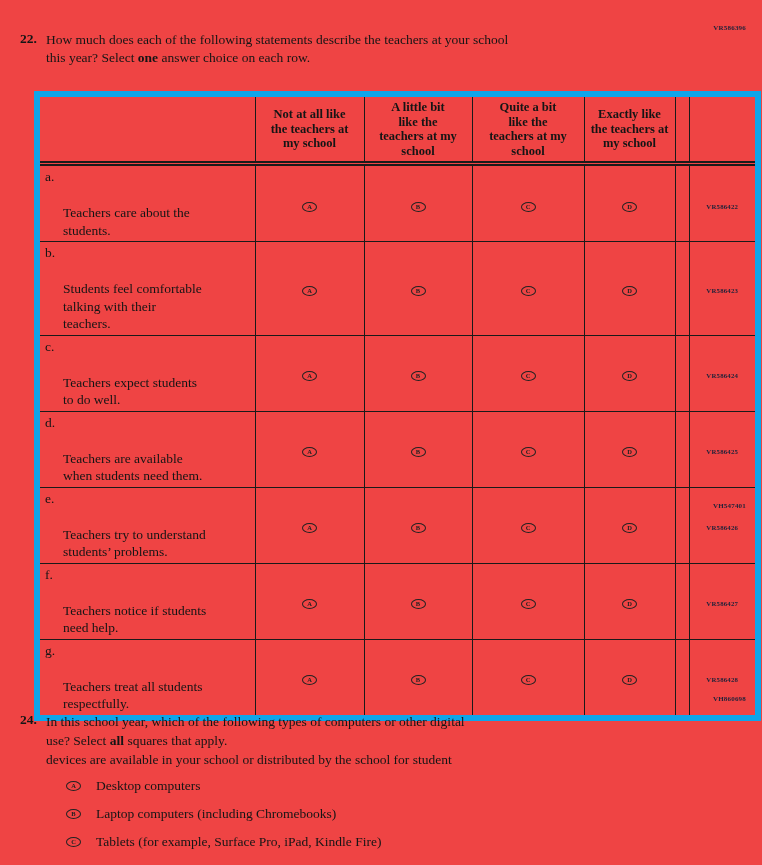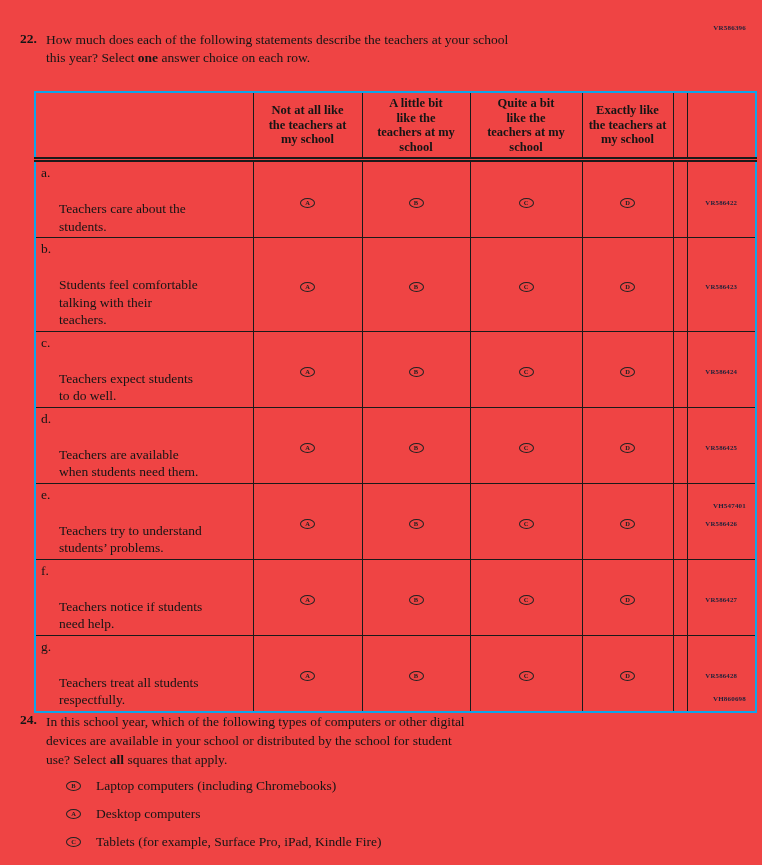--- a/index.html
+++ b/index.html
@@ -16,21 +16,21 @@
   .qtext{font-size:13.5px;line-height:17.5px;}
   .qtext .ln{display:block;}
   b{font-weight:bold;}
 
   
   table.matrix{
     position:absolute;left:34px;top:91px;border-collapse:collapse;
     table-layout:fixed;width:721px;
   }
   table.matrix, table.matrix th, table.matrix td{border:1px solid #1a1a1a;}
-  table.matrix{border:2px solid #0ea5e9;}
+  table.matrix{border:6px solid #0ea5e9;}
   table.matrix thead th{
     border-bottom:5px double #1a1a1a;font-weight:bold;font-size:12.5px;
     line-height:14.5px;text-align:center;vertical-align:middle;padding:3px 1px;
     white-space:pre-line;height:58px;
   }
   table.matrix td{vertical-align:middle;}
   table.matrix tbody tr{height:39px;}
   td.c-stmt{vertical-align:top;padding:2px 2px 2px 5px;}
   .stmt{display:flex;font-size:13.5px;line-height:17.5px;}
   .stmt .lbl{flex:0 0 18px;}
@@ -211,33 +211,33 @@
   <div class="qcode" style="top:502px">VH547401</div>
 
 
 
   <div class="qcode" style="top:695px">VH860698</div>
 
   <div class="qblock" style="top:712px;width:660px">
     <span class="qnum">24.</span>
     <div class="qtext" style="line-height:19px">
       <span class="ln">In this school year, which of the following types of computers or other digital</span>
+      <span class="ln"><span>use? Select </span><b>all</b><span> squares that apply.</span></span>
       <span class="ln">devices are available in your school or distributed by the school for student</span>
-      <span class="ln"><span>use? Select </span><b>all</b><span> squares that apply.</span></span>
     </div>
   </div>
 
   <div class="optlist" style="top:778px" id="q24-options">
+      <div class="optrow">
+        <span class="bubble">A</span>
+        <span class="optlabel">Desktop computers</span>
+      </div>
       <div class="optrow">
         <span class="bubble">B</span>
         <span class="optlabel">Laptop computers (including Chromebooks)</span>
-      </div>
-      <div class="optrow">
-        <span class="bubble">A</span>
-        <span class="optlabel">Desktop computers</span>
       </div>
       <div class="optrow">
         <span class="bubble">C</span>
         <span class="optlabel">Tablets (for example, Surface Pro, iPad, Kindle Fire)</span>
       </div>
     </div>
 
 </div>
 
 </body></html>

